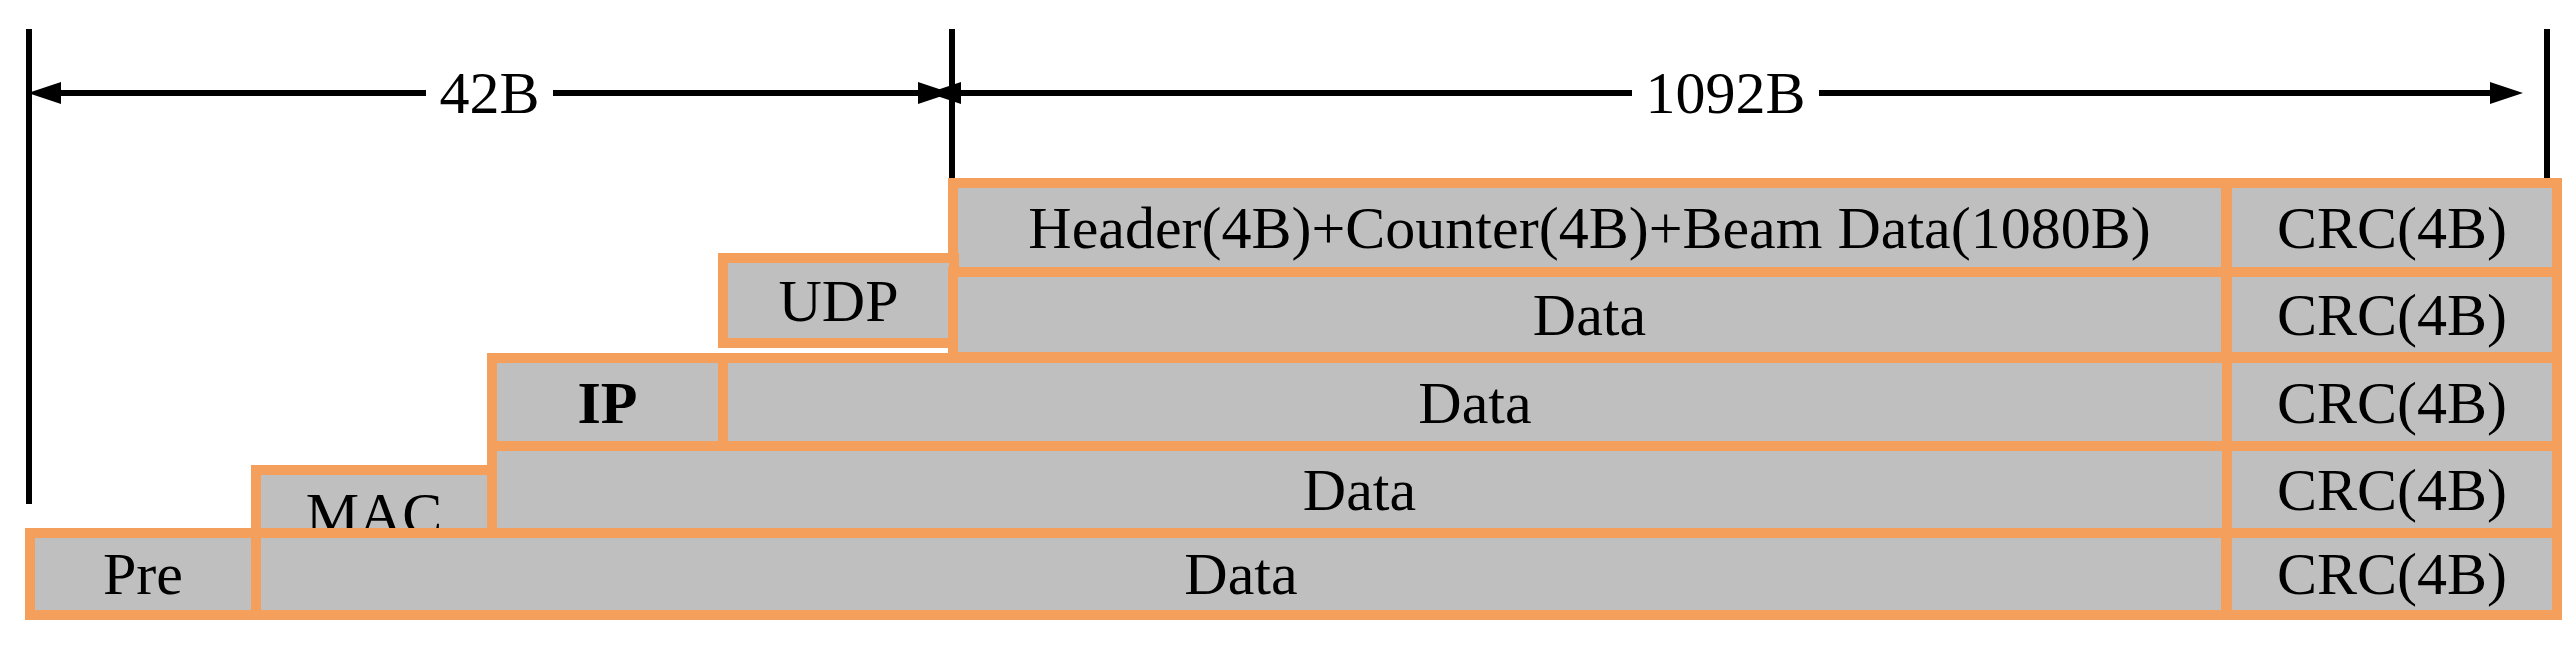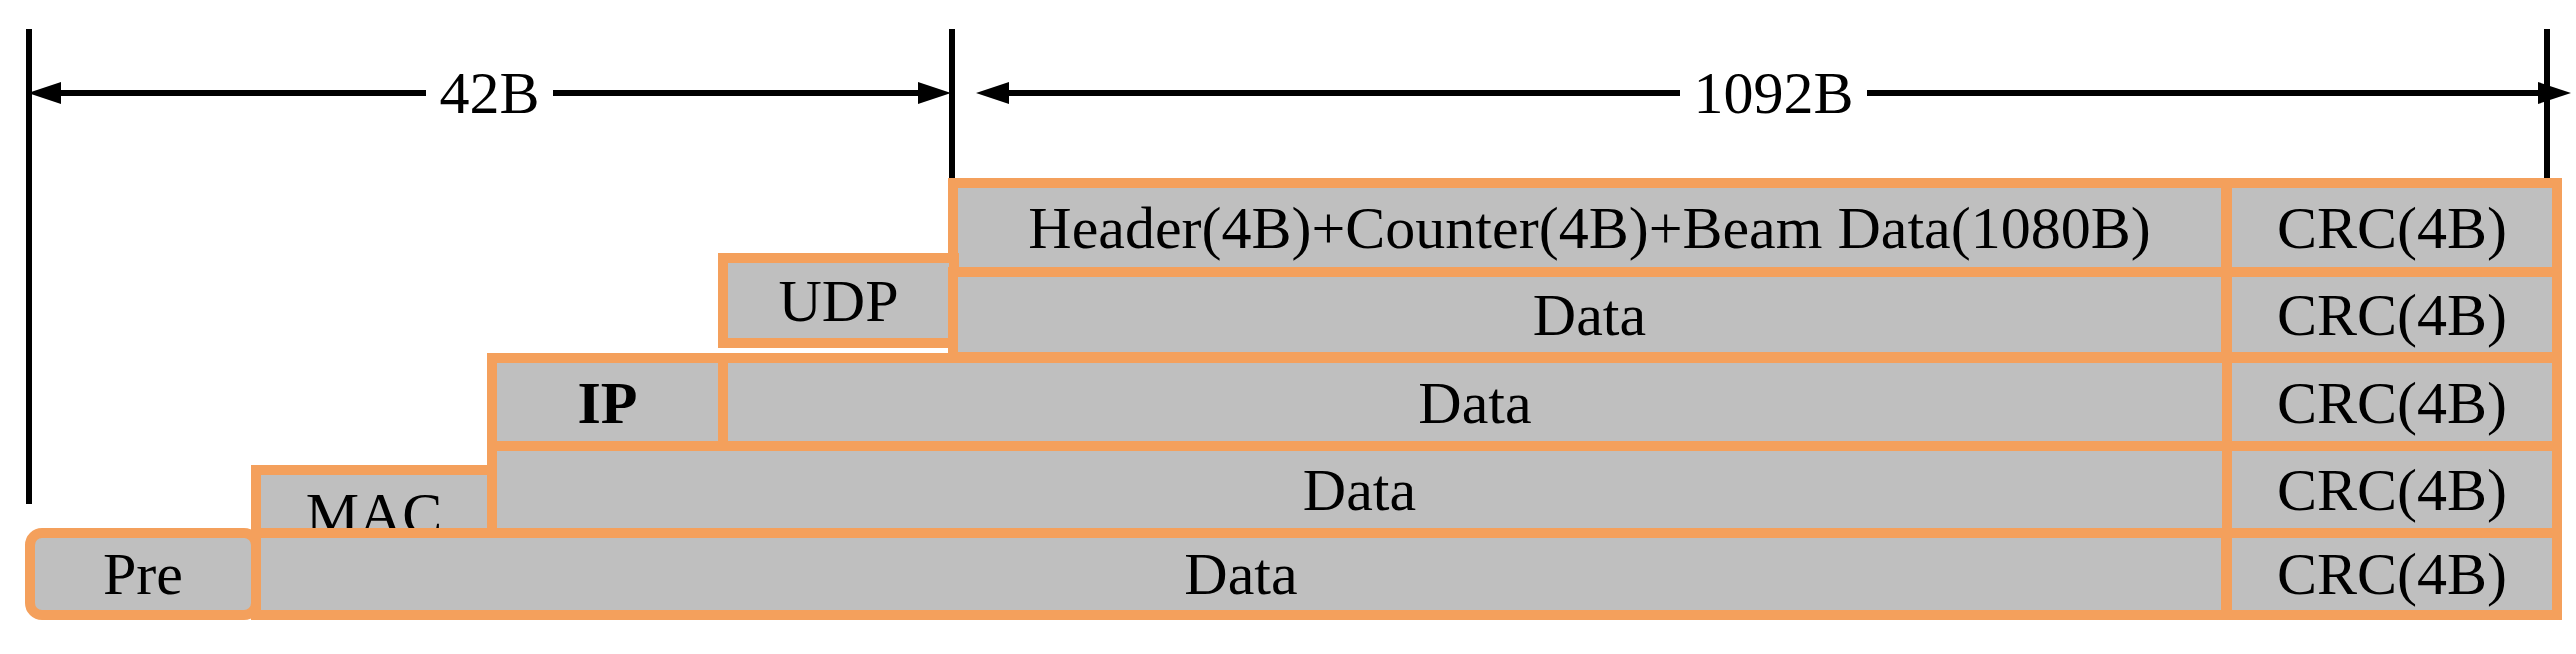--- a/index.html
+++ b/index.html
@@ -40,21 +40,21 @@
   .tick-right { left: 2544px; top: 29px; height: 164px; }
 
   .dim {
     position: absolute;
     top: 63px;
     height: 60px;
     display: flex;
     align-items: center;
   }
   .dim-42   { left: 28px;   width: 923px; }
-  .dim-1092 { left: 976px; width: 1595px; }
+  .dim-1092 { left: 928px; width: 1595px; }
 
   .dseg {
     flex: 1 1 auto;
     height: 5.8px;
     background: var(--line-color, #000000);
   }
   .dlabel {
     flex: 0 0 auto;
     padding: 0 13.3px;
     font-size: 60px;
@@ -113,19 +113,19 @@
     <div class="cell" style="left:2222px; top:353px; width:340px; height:99px;">CRC(4B)</div>
   </div>
 
   <div>
     <div class="cell" style="left:251px; top:441px; width:246px; height:97px;margin-top:24px;">MAC</div>
     <div class="cell" style="left:487px; top:441px; width:1745px; height:97px;">Data</div>
     <div class="cell" style="left:2222px; top:441px; width:340px; height:97px;">CRC(4B)</div>
   </div>
 
   <div>
-    <div class="cell" style="left:25px; top:528px; width:236px; height:92px;border-radius:17px;">Pre</div>
+    <div class="cell" style="left:25px; top:528px; width:236px; height:92px;">Pre</div>
     <div class="cell" style="left:251px; top:528px; width:1980px; height:92px;">Data</div>
     <div class="cell" style="left:2222px; top:528px; width:340px; height:92px;">CRC(4B)</div>
   </div>
 
 </div>
 
 
 </body></html>

